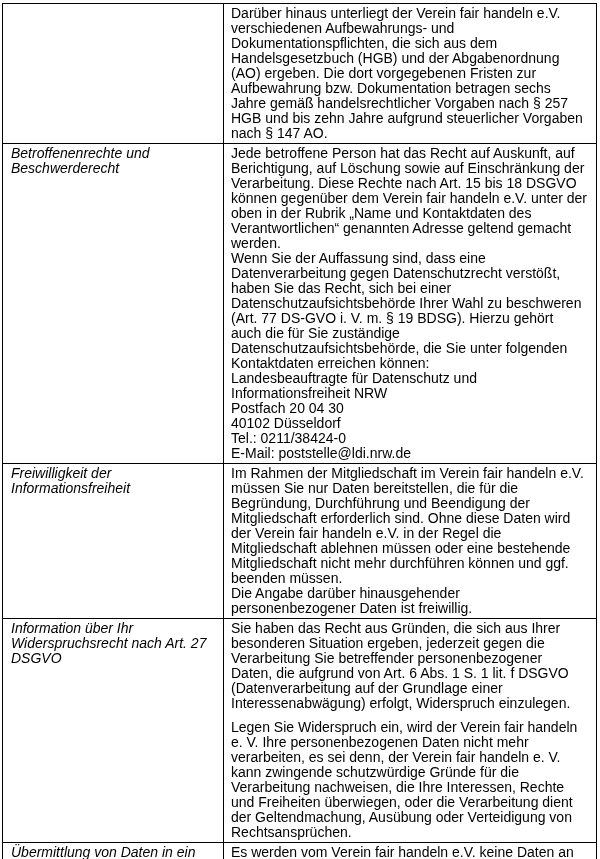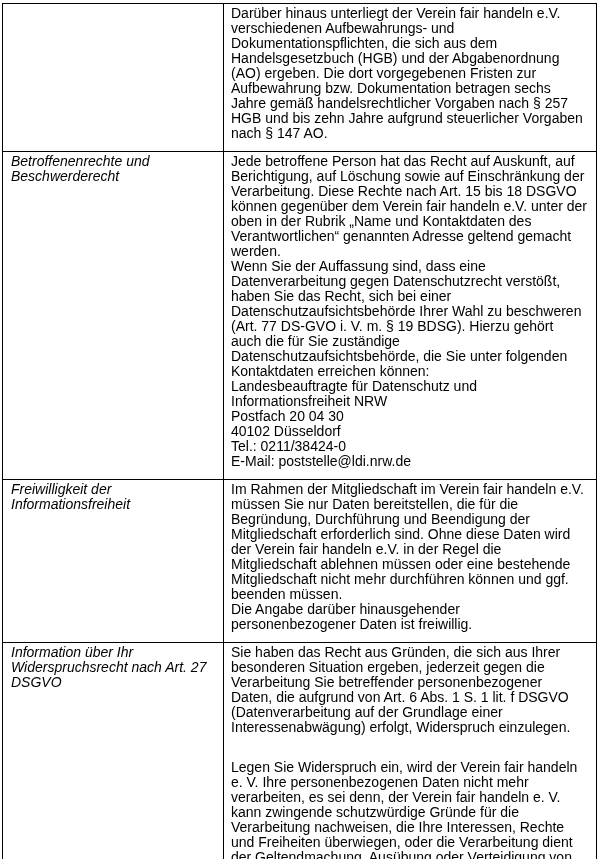--- a/index.html
+++ b/index.html
@@ -26,28 +26,28 @@
   }
   table.privacy-table td {
     border: 1px solid #000000;
     vertical-align: top;
   }
   td.label-cell {
     padding: 2px 4px 2px 8px;
     font-style: italic;
   }
   td.content-cell {
-    padding: 2px 9px 10px 7px;
+    padding: 2px 9px 2px 7px;
   }
   .para {
     margin: 0;
     padding: 0;
   }
   .para.gap {
-    margin-top: 25px;
+    margin-top: 9px;
   }
 </style>
 </head>
 <body>
 
 <table class="privacy-table">
   <colgroup>
     <col style="width:221px">
     <col>
   </colgroup>

